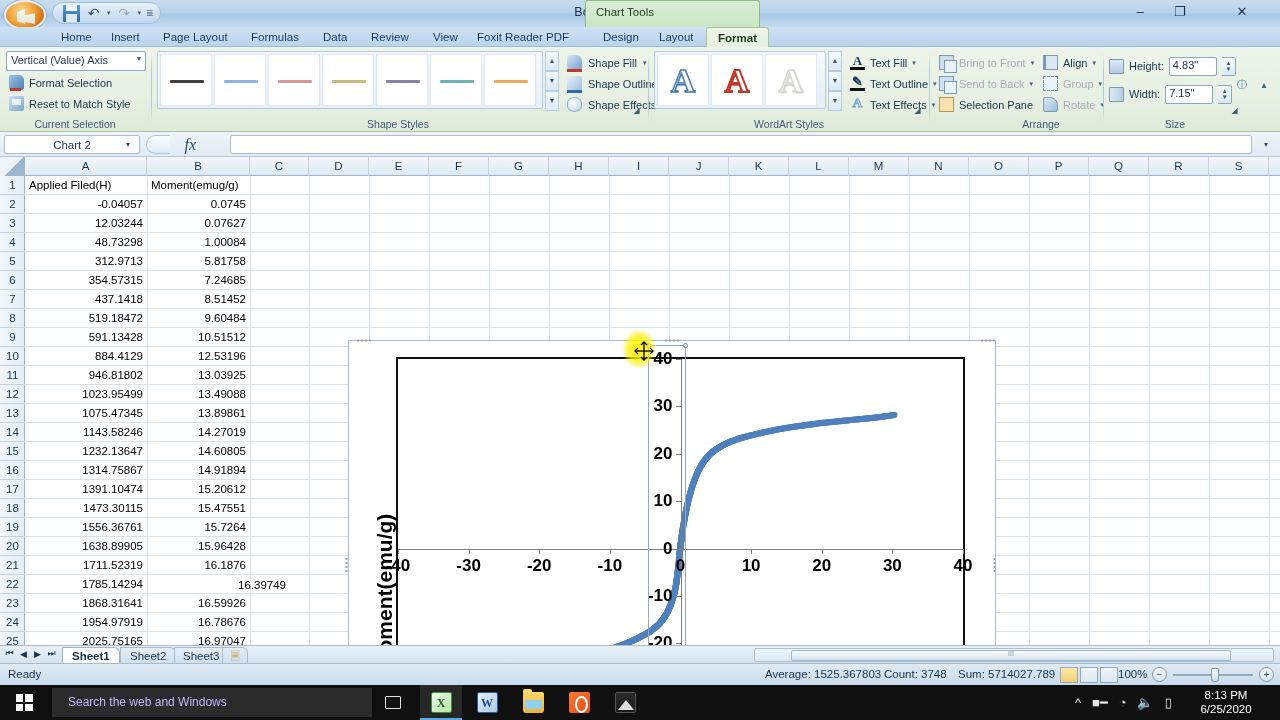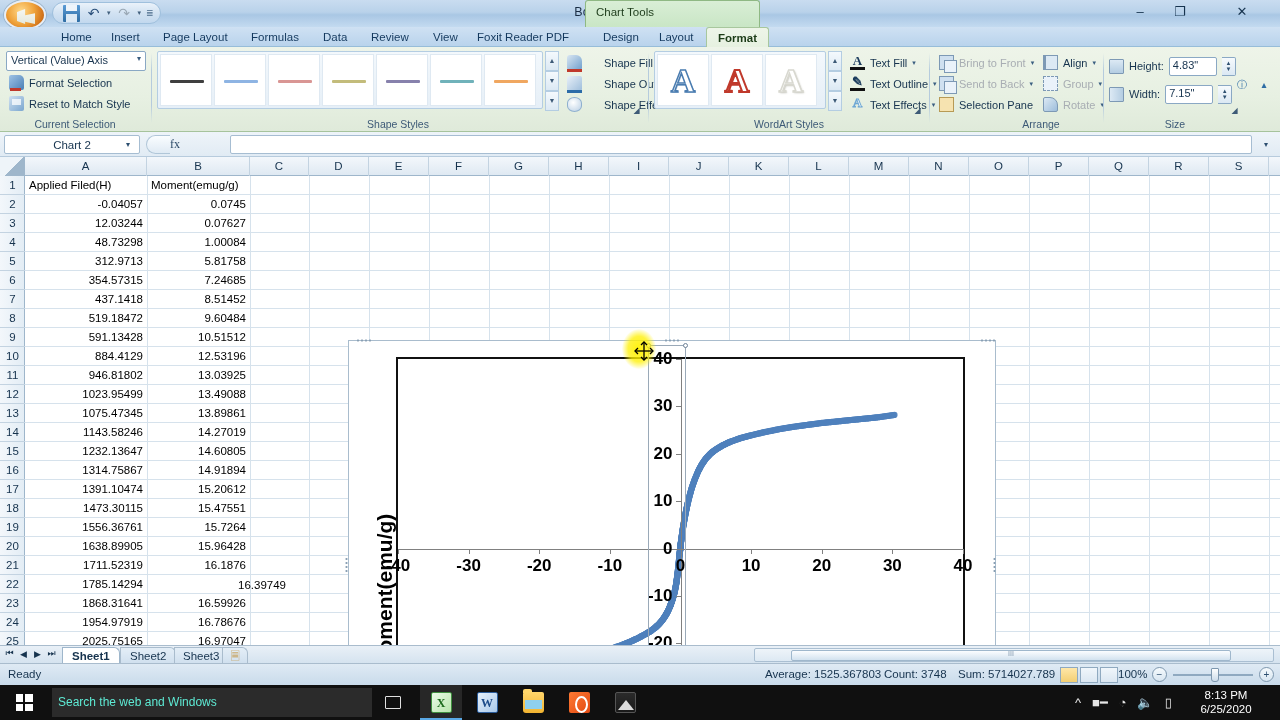--- a/index.html
+++ b/index.html
@@ -148,21 +148,21 @@
   }
   .gal-scroll {
     position:absolute; top:4px; width:14px; height:58px;
     display:flex; flex-direction:column;
   }
   .gal-scroll div{
     flex:1; border:1px solid #b4cde2; background:linear-gradient(180deg,#f4f9fd,#dce9f4);
     font-size:7px; color:#3d5a77; text-align:center; line-height:18px; cursor:pointer;
   }
   .sf-row {
-    position:absolute; height:21px; display:flex; align-items:center; gap:22px;
+    position:absolute; height:21px; display:flex; align-items:center; gap:6px;
     font-size:11px; color:#16334e; cursor:pointer; padding:0 4px; border-radius:2px;
     white-space:nowrap;
   }
   .ic-fill{background:linear-gradient(135deg,#d9e6f2,#6f9fcd);border-radius:3px 6px 2px 2px;}
   .ic-fill::after{content:"";position:absolute;left:0;bottom:-2px;width:15px;height:3px;background:#c0392b;}
   .ic-outline{background:linear-gradient(135deg,#e8f0f8,#9dbddb);border-radius:2px;}
   .ic-outline::after{content:"";position:absolute;left:0;bottom:-2px;width:15px;height:3px;background:#2c6ca8;}
   .ic-effects{background:radial-gradient(circle at 40% 35%,#fff,#b9cfe4);border-radius:50%/40%;border:1px solid #8fb0cf;}
   .cap{font-size:7px;color:#3a5e80;}
 
@@ -236,22 +236,22 @@
   }
   .name-box-dd{
     position:absolute; left:118px; top:3px; width:20px; height:19px;
     font-size:8px; color:#2d4f70; text-align:center; line-height:19px; cursor:pointer;
   }
   .fx-group{
     position:absolute; left:146px; top:3px; width:80px; height:19px;
     display:flex; align-items:center;
   }
   .fx-btn{
-    width:26px;height:19px; text-align:left; line-height:19px;
-    font-family:"Liberation Serif",serif; font-size:12px; color:#2c4a68;
+    width:26px;height:19px; text-align:right; line-height:19px;
+    font-family:"Liberation Serif",serif; font-style:italic; font-size:16px; color:#2c4a68;
     cursor:pointer;
   }
   .fx-round{
     width:24px;height:19px;border-radius:10px 0 0 10px;
     background:linear-gradient(180deg,#fafdff,#dfeaf4); border:1px solid #b0c6d8; border-right:none;
   }
   .formula-input{
     position:absolute; left:230px; top:3px; right:28px; height:19px;
     background:#fff; border:1px solid #a6bdd2; border-radius:2px;
   }
@@ -401,21 +401,21 @@
   .start-btn{
     position:absolute; left:0; top:0; width:48px; height:35px; cursor:pointer;
     display:flex; align-items:center; justify-content:center;
   }
   .win-logo{ width:17px;height:17px; position:relative; }
   .win-logo i{ position:absolute; width:7.5px;height:7.5px;background:#fff;}
   .search-box{
     position:absolute; left:52px; top:3px; width:320px; height:29px;
     background:#2b2b2b; cursor:text;
   }
-  .search-box span{ position:absolute; left:6px; top:7px; font-size:12px; color:#5eead4;}
+  .search-box span{ position:absolute; left:16px; top:7px; font-size:12px; color:#c4b5fd;}
   .tb-ico{
     position:absolute; top:0; width:42px;height:35px; cursor:pointer;
     display:flex; align-items:center; justify-content:center;
   }
   .tb-active{ box-shadow: inset 0 -2px 0 #5aa9e6; background:#272727;}
   .tb-glyph{ width:21px;height:21px; border-radius:2px; position:relative;}
   .g-taskview{ border:1.5px solid #e0e0e0; background:transparent; width:16px;height:13px;border-radius:1px;}
   .g-excel{ background:linear-gradient(135deg,#eafbe7,#b9e5ad); border:1px solid #3f8f3f; color:#1e6b1e; font-weight:bold; font-size:12px; text-align:center; line-height:20px; font-family:"Liberation Serif",serif;}
   .g-word{ background:linear-gradient(135deg,#e6f0fb,#a9c9ea); border:1px solid #2b5c9b; color:#1c4b8a; font-weight:bold; font-size:12px; text-align:center;line-height:20px;font-family:"Liberation Serif",serif;}
   .g-folder{ background:linear-gradient(180deg,#ffd66b 0%,#f2b431 100%); border-radius:2px 2px 3px 3px;}

